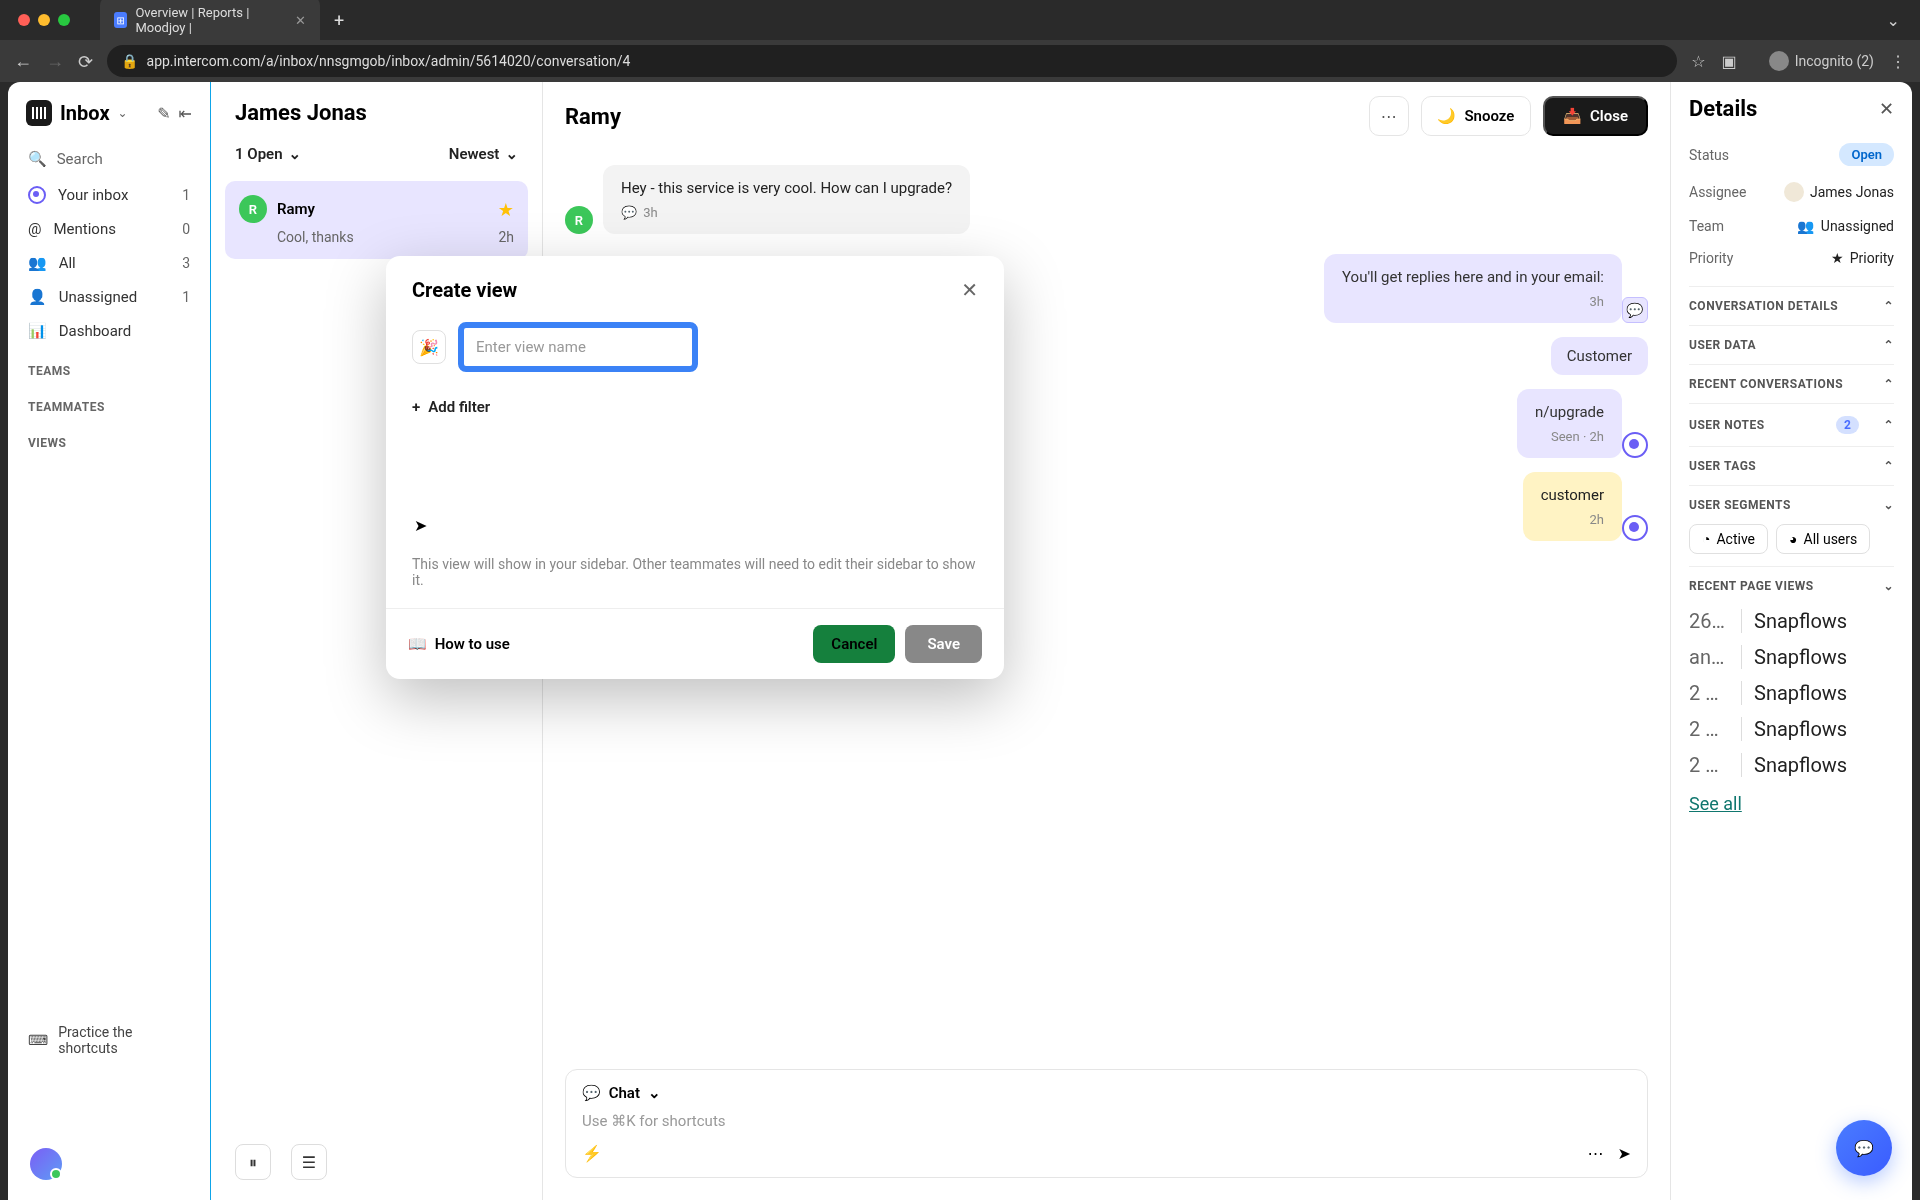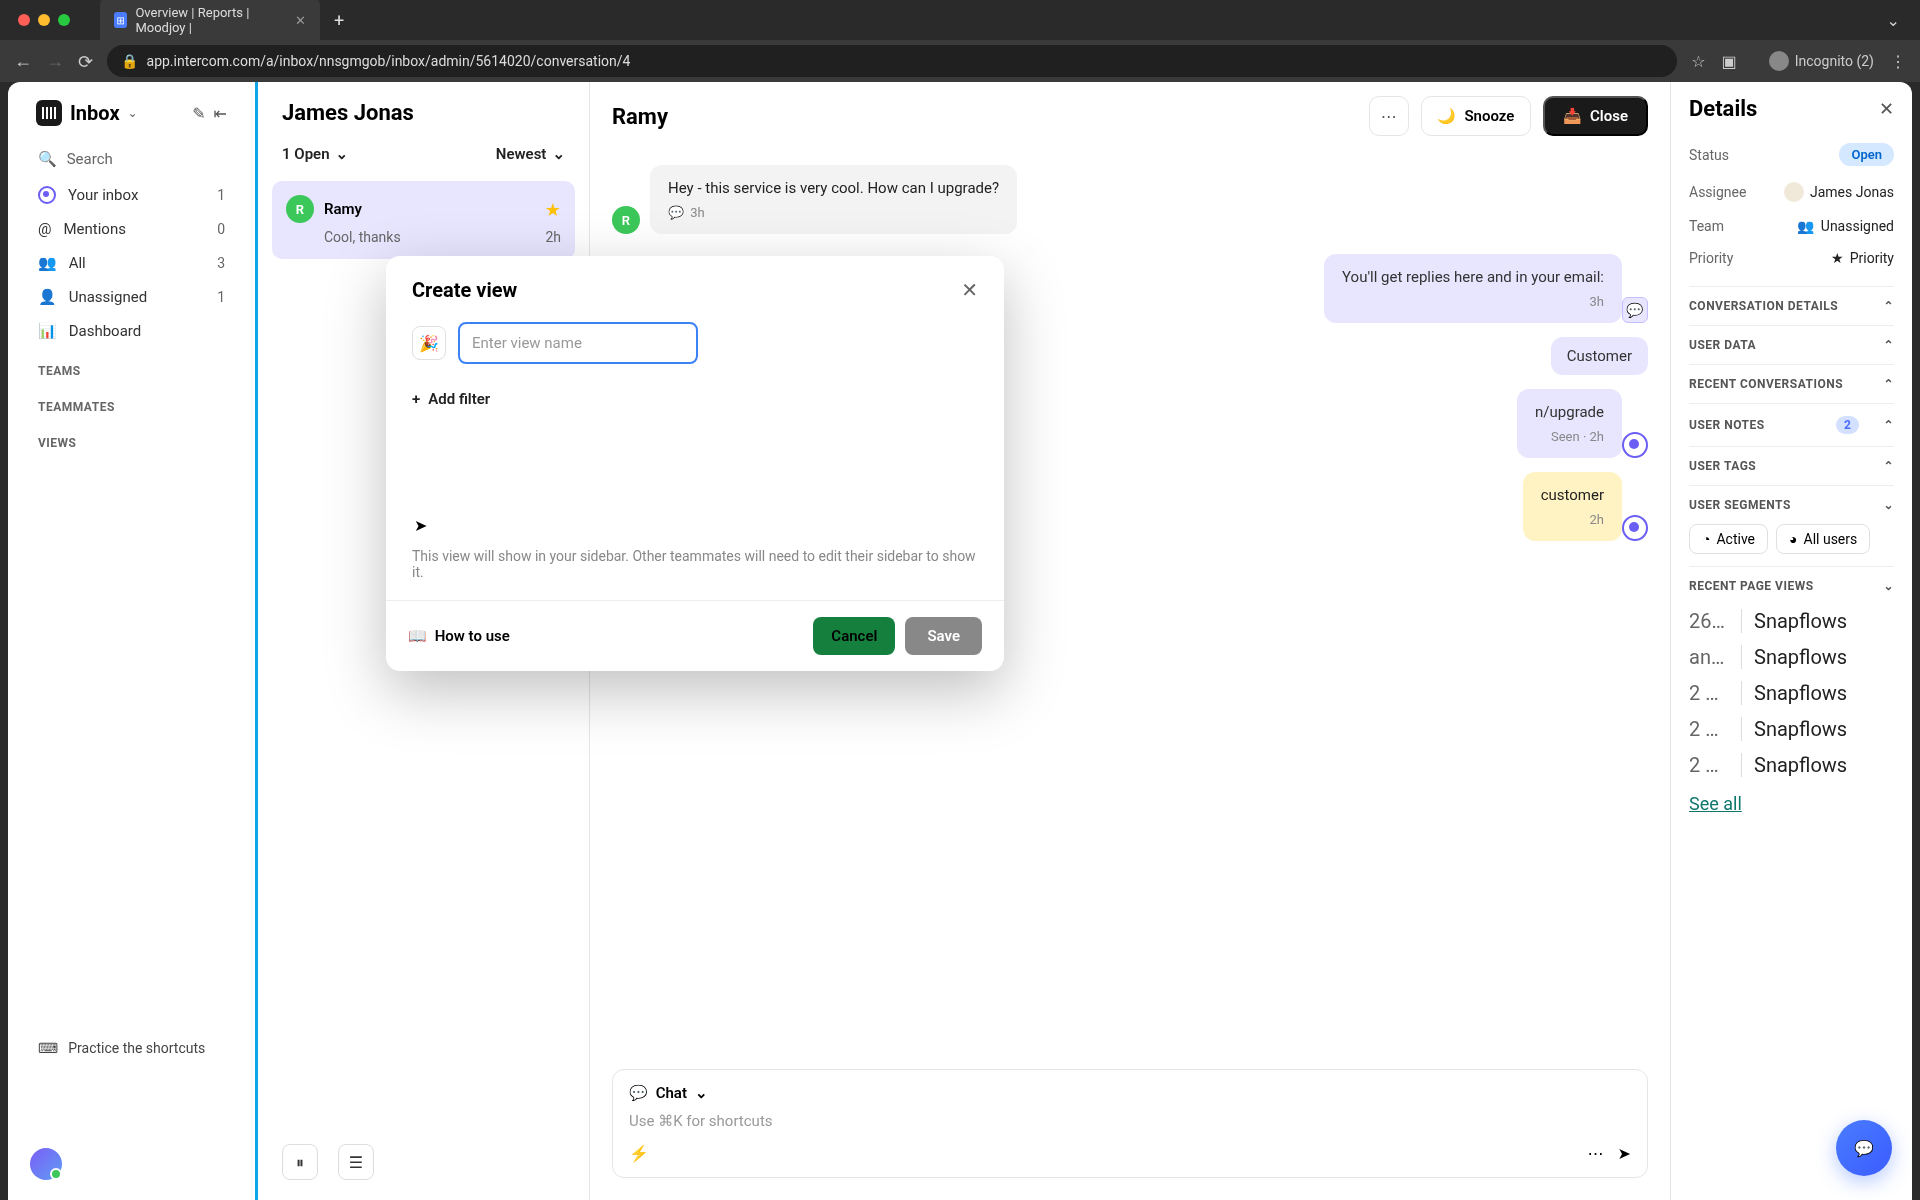--- a/index.html
+++ b/index.html
@@ -25,21 +25,21 @@
     .url-field { flex:1; background:#202020; border-radius:20px; padding:8px 14px; color:#ddd; font-size:14px; display:flex; align-items:center; gap:8px; }
     .lock-icon { color:#aaa; }
     .url-actions { display:flex; gap:16px; align-items:center; color:#ccc; }
     .incognito-badge { display:flex; align-items:center; gap:6px; font-size:14px;margin-left:16px; }
     .incognito-icon { width:20px; height:20px; background:#888; border-radius:50%; }
     
     
     .app { background:#fff; height: 1118px; border-radius:12px 12px 0 0; margin:0 8px; display:flex; overflow:hidden; }
     
     
-    .sidebar { width:250px; border-right:3px solid #0ea5e9; display:flex; flex-direction:column; padding:14px 20px; }
+    .sidebar { width:203px; border-right:1px solid #0ea5e9; display:flex; flex-direction:column; padding:14px 10px; }
     .sidebar-header { display:flex; align-items:center; gap:8px; padding:4px 8px 14px; }
     .logo-sq { width:26px; height:26px; background:#1a1a1a; border-radius:6px; display:flex; align-items:center; justify-content:center; }
     .logo-bars { display:flex; gap:2px; }
     .logo-bars span { width:2px; height:12px; background:#fff; }
     .sidebar-title { font-weight:700; font-size:20px; }
     .chev-small { color:#666; font-size:12px; }
     .sidebar-header-spacer { flex:1; }
     .compose-icon, .collapse-icon { color:#555; font-size:16px; }
     
     .search-row { display:flex; align-items:center; gap:10px; padding:10px 10px; color:#666; font-size:15px; border-radius:8px; }
@@ -134,21 +134,21 @@
     .see-all { color:#0f766e; font-size:18px; padding:10px 0;text-decoration:underline; }
     
     
     .modal { position:absolute; left:386px; top:256px; width:618px; background:#fff; border-radius:14px; box-shadow:0 20px 60px rgba(0,0,0,0.25); z-index:100; }
     .modal-header { display:flex; justify-content:space-between; align-items:center; padding:22px 26px 10px; }
     .modal-title { font-size:20px; font-weight:700; }
     .modal-close { color:#666; font-size:20px; }
     .modal-body { padding:10px 26px 20px; }
     .view-name-row { display:flex; align-items:center; gap:12px; margin-bottom:26px; }
     .emoji-picker { width:34px; height:34px; border:1px solid #e0e0e0; border-radius:8px; display:flex; align-items:center; justify-content:center; font-size:16px; }
-    .view-name-input { flex:0 0 240px; border:2px solid #3b82f6; border-radius:8px; padding:10px 12px; font-size:15px; outline:none; }
+    .view-name-input { flex:0 0 240px; border:6px solid #3b82f6; border-radius:8px; padding:10px 12px; font-size:15px; outline:none; }
     .view-name-input::placeholder { color:#999; }
     .filters-label { color:#888; font-size:15px; font-weight:600; margin-bottom:10px; }
     .add-filter { display:flex; align-items:center; gap:8px; font-weight:600; font-size:15px; color:#222; }
     .modal-help { color:#888; font-size:14px; margin-top:140px; }
     .modal-footer { border-top:1px solid #eee; padding:16px 22px; display:flex; align-items:center; }
     .how-to { display:flex; align-items:center; gap:8px; font-weight:600; font-size:15px; }
     .modal-footer .spacer { flex:1; }
     .btn-cancel { background:#15803d; border:none; padding:10px 18px; border-radius:8px; font-weight:600; font-size:15px; margin-right:10px; }
     .btn-save { background:#888; color:#fff; border:none; padding:10px 22px; border-radius:8px; font-weight:600; font-size:15px; }
     

